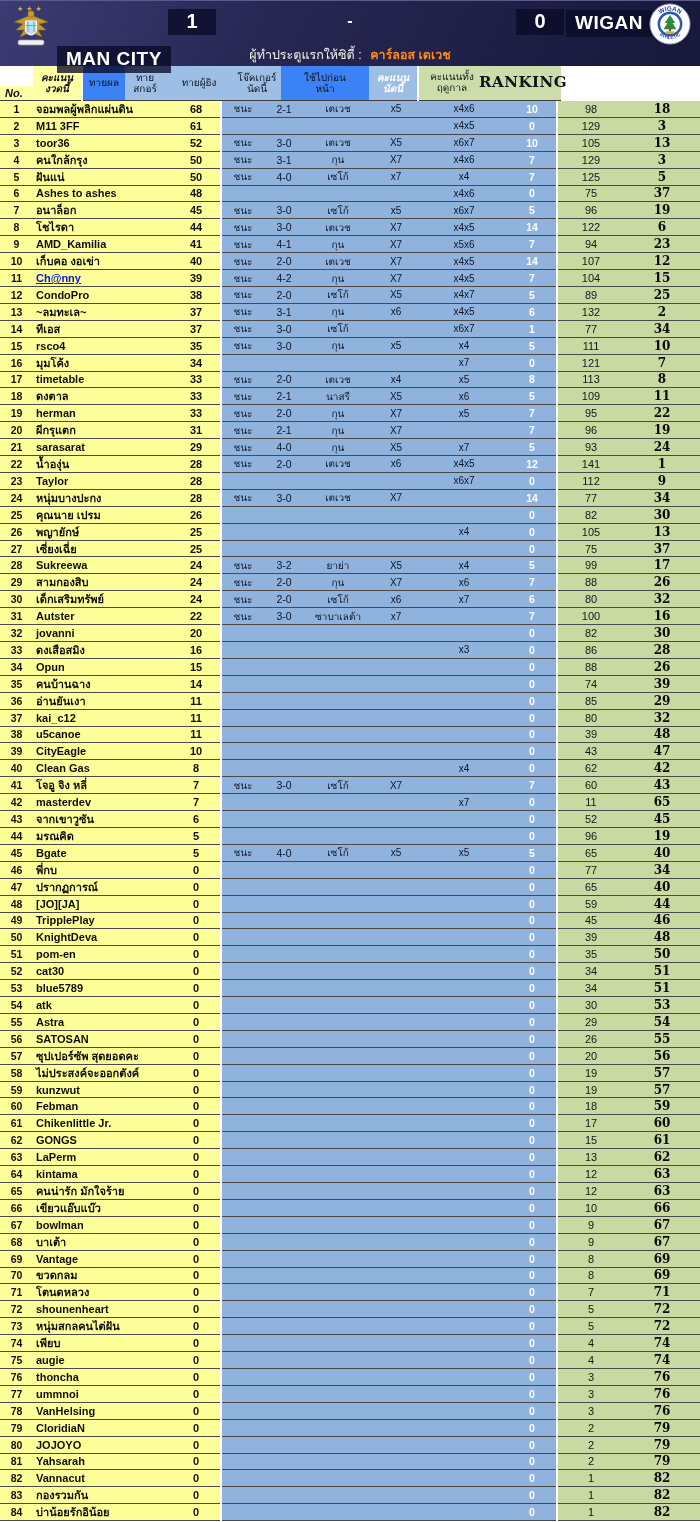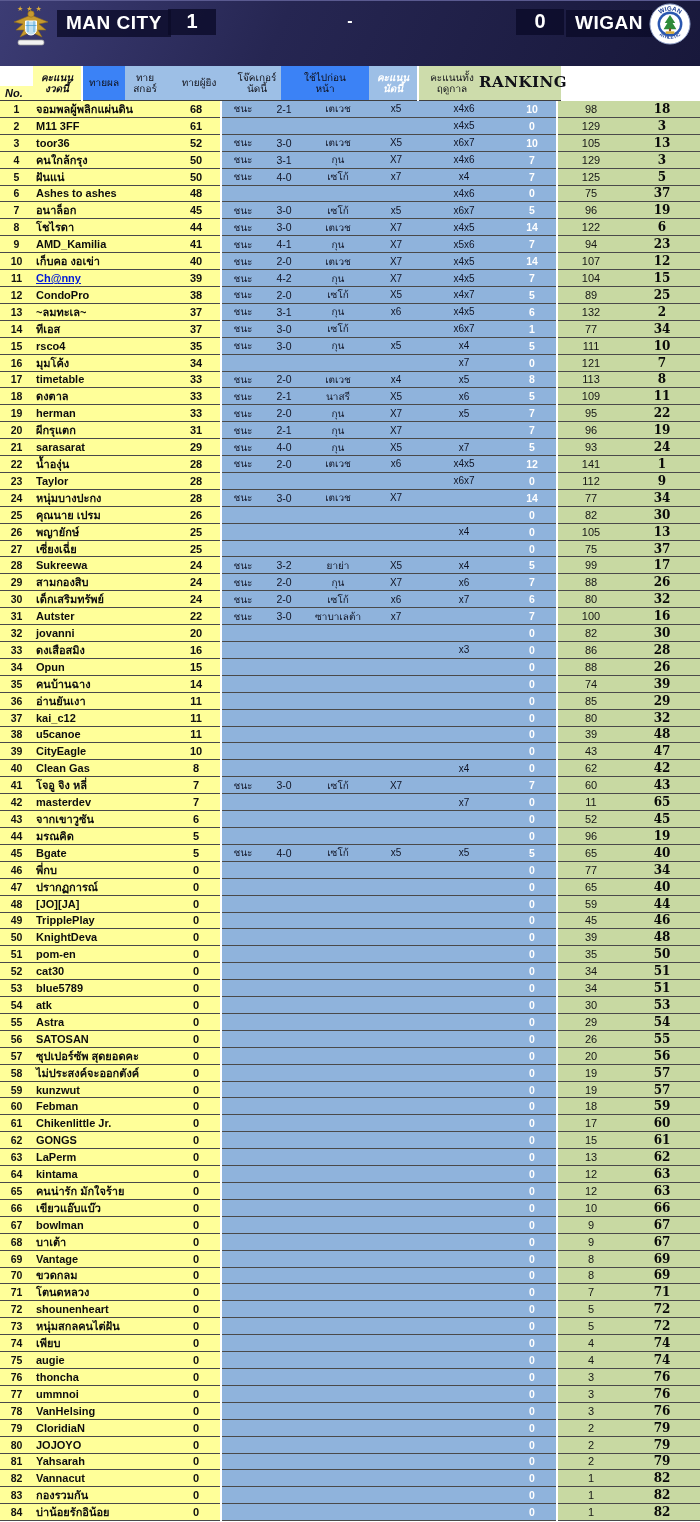--- a/index.html
+++ b/index.html
@@ -7,21 +7,21 @@
   body{font-family:"Liberation Sans","DejaVu Sans",sans-serif;}
   #page{width:700px;height:1522px;background:#ffffff;position:relative;overflow:hidden;}
 
   
   .matchhead{height:66px;background:linear-gradient(115deg,#3c3c74 0%,#262652 40%,#18183b 100%);position:relative;border-top:1px solid #5a5a90;}
   .scorebar{position:absolute;left:0;top:0;width:700px;height:46px;}
   .crest{position:absolute;top:2px;}
   .crest.home{left:11px;}
   .crest.away{right:9px;}
   .teamtag{position:absolute;top:9px;background:rgba(10,10,40,.78);color:#fff;font-weight:bold;font-size:19px;letter-spacing:.5px;padding:2px 9px 3px 9px;white-space:nowrap;}
-  .teamtag.home{left:57px;}
+  .teamtag.home{left:57px;margin-top:36px;}
   .teamtag.away{left:566px;}
   .scorenum{position:absolute;top:8px;width:48px;text-align:center;background:rgba(10,10,40,.78);color:#fff;font-weight:bold;font-size:20px;padding:1px 0 2px 0;}
   .scorenum.home{left:168px;}
   .scorenum.away{left:516px;}
   .scoresep{position:absolute;top:11px;left:340px;width:20px;text-align:center;color:#fff;font-weight:bold;font-size:16px;}
   .subtitle{position:absolute;left:0;top:45px;width:700px;height:21px;text-align:center;font-size:12.5px;line-height:19px;}
   .subtitle .lbl{color:#f5f2e8;}
   .subtitle .val{color:#ff8a1e;font-weight:bold;margin-left:5px;}
 
   
@@ -30,21 +30,21 @@
   .thead .hc{display:flex;align-items:center;justify-content:center;text-align:center;font-size:10px;line-height:1.15;white-space:pre-line;color:#101018;border-bottom:1px solid #3f3f3f;}
   .hc.h-no{width:33px;font-weight:bold;font-style:italic;font-size:11px;justify-content:flex-start;padding-left:5px;background:#ffffa6;margin-top:20px;}
   .hc.h-name{width:139px;justify-content:flex-start;padding-left:3px;font-weight:bold;font-size:11.5px;background:#ffffa6;}
   .hc.h-pts{width:48px;font-weight:bold;font-style:italic;background:#ffffa6;}
   .hc.h-result{width:42px;background:#3b82f6;}
   .hc.h-score{width:40px;background:#9dbfe6;}
   .hc.h-scorer{width:68px;background:#9dbfe6;}
   .hc.h-joker{width:48px;background:#9dbfe6;}
   .hc.h-used{width:88px;background:#3b82f6;}
   .hc.h-match{width:48px;background:#9dbfe6;color:#ffffff;font-weight:bold;font-style:italic;}
-  .hc.h-season{width:66px;background:#cddcab;}
+  .hc.h-season{width:66px;background:#cddcab;font-family:Liberation Mono, monospace;}
   .hc.h-rank{width:76px;background:#cddcab;font-family:"DejaVu Serif","Liberation Serif",serif;font-weight:bold;font-size:15px;letter-spacing:.5px;}
   .gapcol{width:2px;background:#ffffff;}
 
   .row{height:16.92px;}
   .c{border-bottom:1px solid #4a4a4a;display:flex;align-items:center;justify-content:center;overflow:hidden;}
   .c.no{width:33px;background:#ffff99;font-size:10.5px;font-weight:bold;color:#111;}
   .c.name{width:139px;background:#ffff99;font-size:11px;font-weight:bold;color:#0d0d0d;justify-content:flex-start;padding-left:3px;white-space:nowrap;}
   .c.name.link{color:#0018d8;text-decoration:underline;cursor:pointer;}
   .c.pts{width:48px;background:#ffff99;font-size:11px;font-weight:bold;color:#111;}
   .c.result{width:42px;background:#8fb3dc;font-size:10px;color:#101425;}
@@ -87,20 +87,24 @@
           <path id="arcB" d="M4.5 20 a17.5 17.5 0 0 0 35 0" fill="none"></path>
           <text font-size="5" font-weight="bold" fill="#1c3f94"><textPath href="#arcB" startOffset="50%" text-anchor="middle">ATHLETIC</textPath></text>
           <circle cx="22" cy="22" r="13" fill="#2a57b0"></circle>
           <circle cx="22" cy="22" r="10.5" fill="#ffffff"></circle>
           <path d="M22 12.5 l5.5 8.5 h-2.8 l4 6.5 h-13.4 l4 -6.5 h-2.8 Z" fill="#2e8b3a"></path>
           <rect x="20.9" y="26.5" width="2.2" height="3.2" fill="#7a4a21"></rect>
           <rect x="17.5" y="29.7" width="9" height="2.6" fill="#d4a937"></rect>
         </svg>
       </div>
     </div>
+    <div class="subtitle">
+      <span class="lbl">ผู้ทำประตูแรกให้ซิตี้ :</span>
+      <span class="val">คาร์ลอส เตเวช</span>
+    </div>
   </div>
 
   <div class="thead">
     <div class="hc h-no">No.</div>
     <div class="hc h-pts">คะแนน
 งวดนี้</div>
     <div class="gapcol"></div>
     <div class="hc h-result">ทายผล</div>
     <div class="hc h-score">ทาย
 สกอร์</div>

